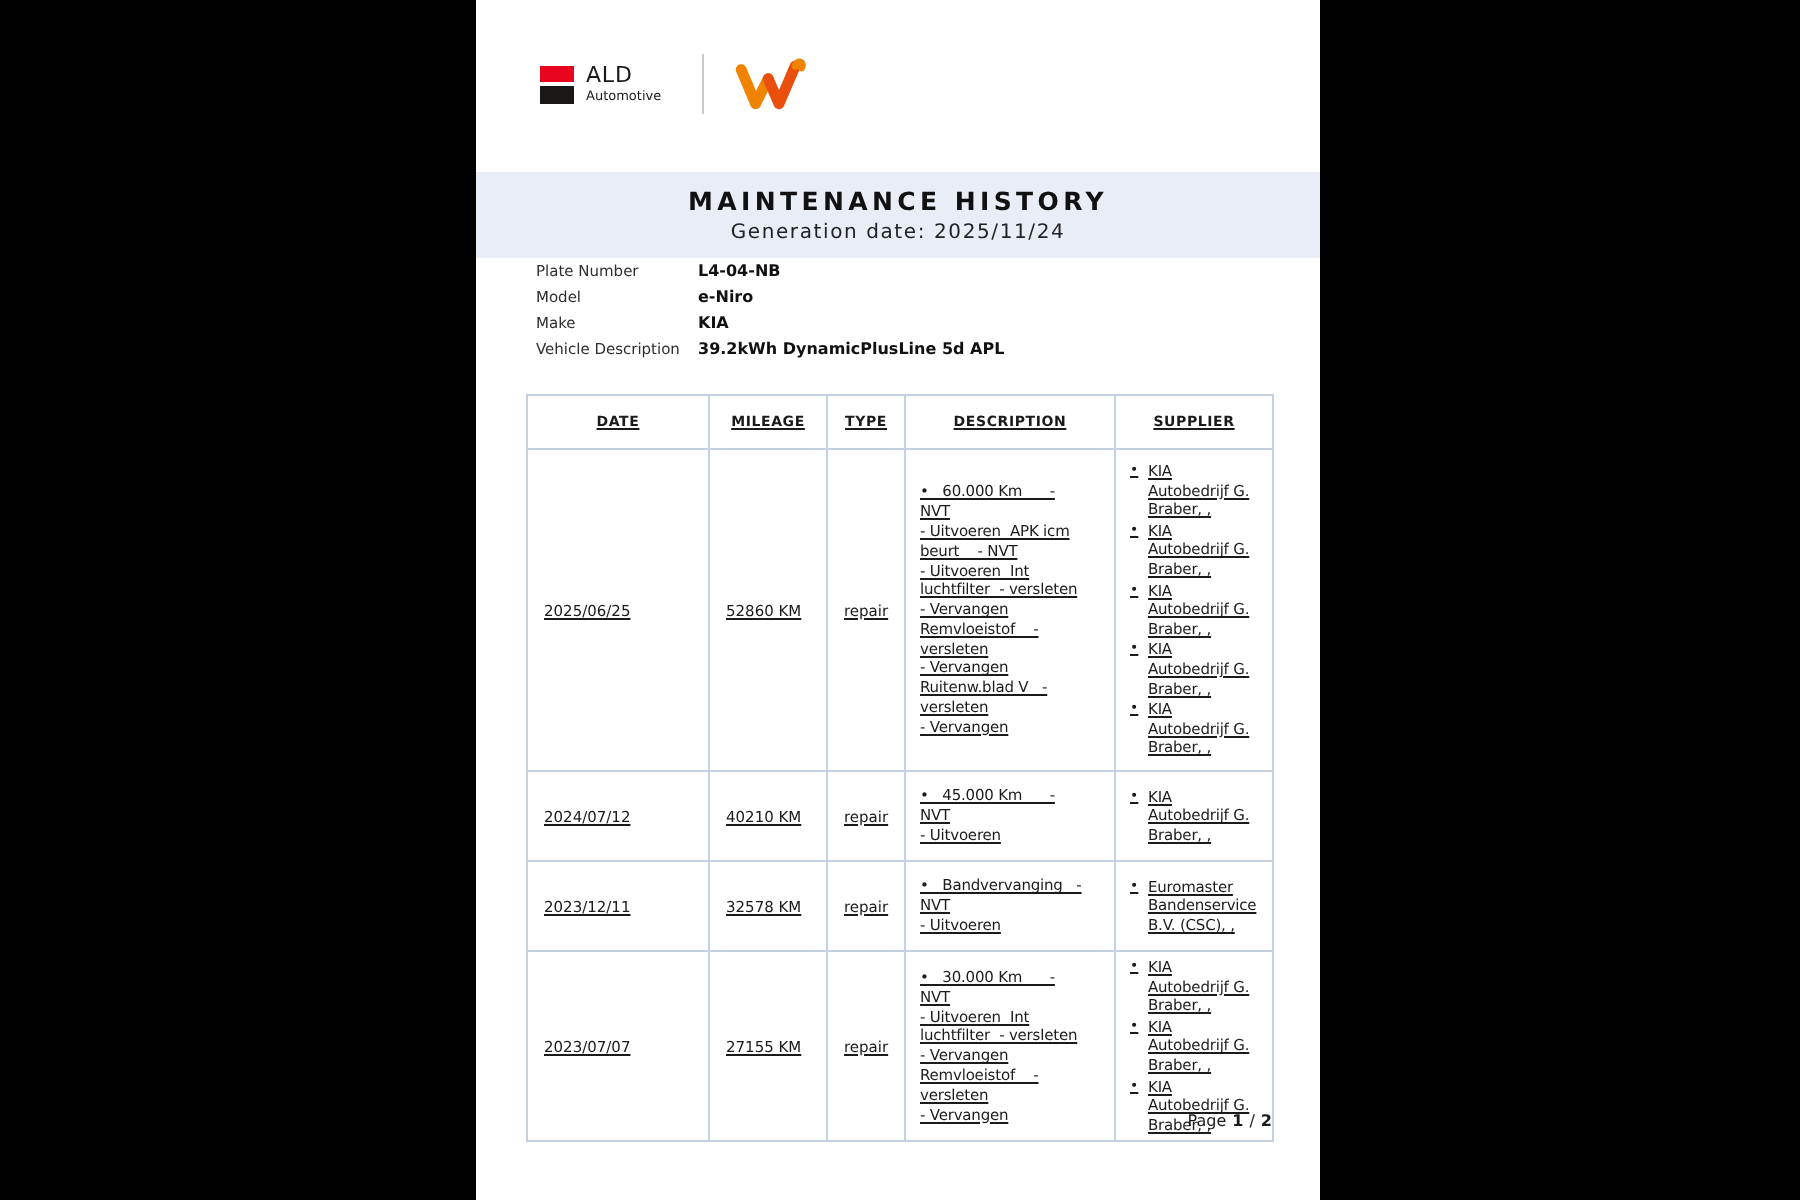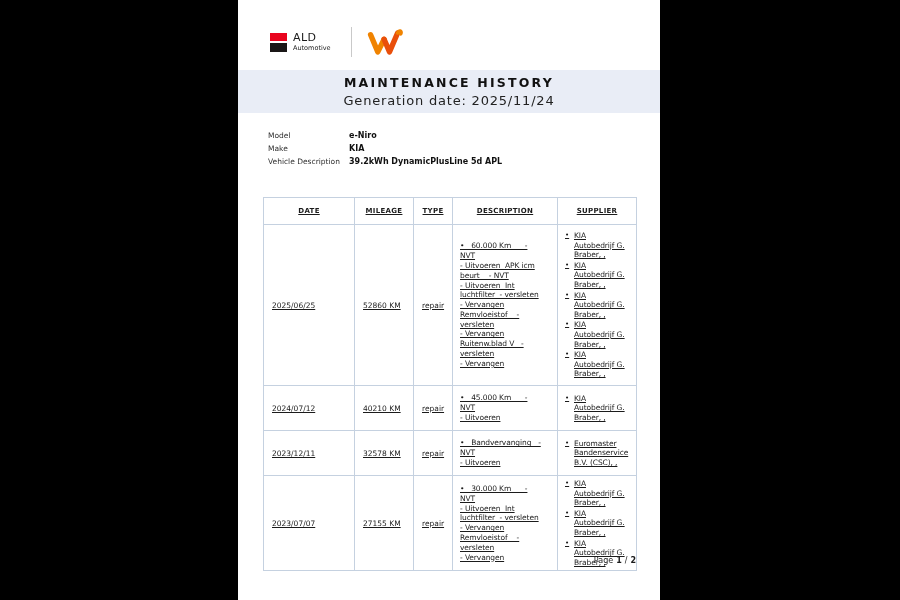--- a/index.html
+++ b/index.html
@@ -22,29 +22,29 @@
   .ald-box .red{flex:1;background:#e9041e;}
   .ald-box .gap{height:2px;background:#ffffff;}
   .ald-box .blk{flex:1;background:#1a1717;}
   .ald-words{margin-left:6px;line-height:1;}
   .ald-name{font-size:11px;font-weight:normal;letter-spacing:.4px;color:#1a1a1a;}
   .ald-sub{font-size:6.5px;color:#1a1a1a;margin-top:2px;}
   .logo-divider{width:1px;height:30px;background:#c9c9c9;margin-left:20px;}
   .w-logo{margin-left:15px;}
   
   .banner{
-    position:absolute;left:0;top:70px;width:422px;height:43px;
+    position:absolute;left:0;top:86px;width:422px;height:43px;
     background:#e9edf6;display:flex;flex-direction:column;
     align-items:center;justify-content:center;
   }
   .banner-title{
     font-size:12.5px;font-weight:bold;letter-spacing:2.2px;color:#111111;
   }
   .banner-sub{
-    font-size:13px;letter-spacing:.8px;color:#222222;margin-top:3px;
+    font-size:10px;letter-spacing:.8px;color:#222222;margin-top:3px;
   }
   
   .veh-info{position:absolute;left:30px;top:129px;}
   .veh-row{display:flex;height:13px;align-items:center;}
   .veh-label{width:81px;font-size:7.5px;color:#2e2e2e;}
   .veh-value{font-size:8px;font-weight:bold;color:#111111;}
   
   .hist-table-wrap{position:absolute;left:25px;top:197px;}
   table.hist{
     table-layout:fixed;border-collapse:collapse;width:373px;
@@ -102,20 +102,24 @@
       <path d="M34 6 C35.5 2.5 39 3.5 37.5 7" fill="none" stroke="#f08300" stroke-width="4" stroke-linecap="round"></path>
     </svg>
   </div>
 
   <div class="banner">
     <div class="banner-title">MAINTENANCE HISTORY</div>
     <div class="banner-sub">Generation date: 2025/11/24</div>
   </div>
 
   <div class="veh-info">
+    <div class="veh-row">
+      <span class="veh-label">Plate Number</span>
+      <span class="veh-value">L4-04-NB</span>
+    </div>
     <div class="veh-row">
       <span class="veh-label">Model</span>
       <span class="veh-value">e-Niro</span>
     </div>
     <div class="veh-row">
       <span class="veh-label">Make</span>
       <span class="veh-value">KIA</span>
     </div>
     <div class="veh-row">
       <span class="veh-label">Vehicle Description</span>

